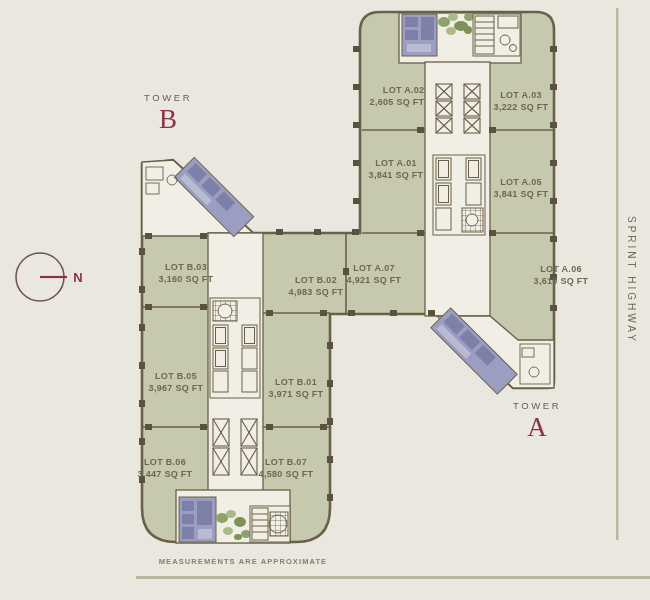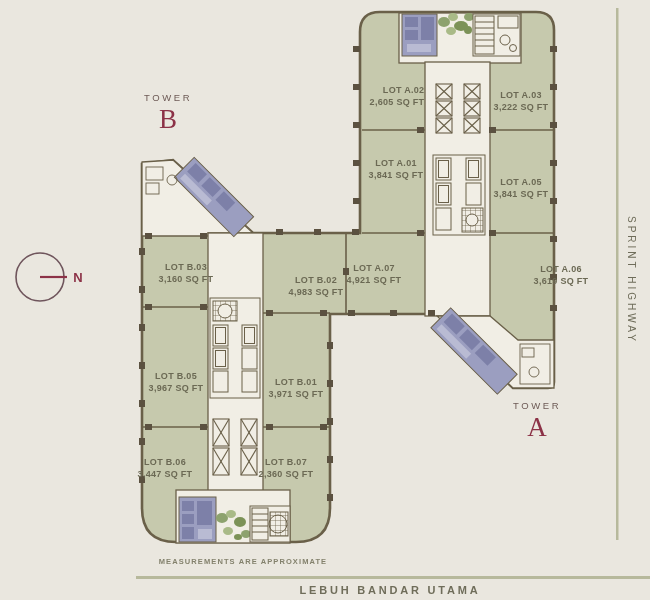--- a/index.html
+++ b/index.html
@@ -268,21 +268,20 @@
     </div>
 
     <div class="tower-block" style="left:537px;top:421px">
       <div class="tower-word">TOWER</div>
       <div class="tower-letter">A</div>
     </div>
 
     <div class="north-label" style="left:78px;top:277px">N</div>
 
     <div class="road-right">SPRINT HIGHWAY</div>
-    <div class="road-bottom">LEBUH BANDAR UTAMA</div>
     <div class="note">MEASUREMENTS ARE APPROXIMATE</div>
 
     <div id="lot-layer">
         <div class="lot-label" style="left: 397px; top: 96px; text-align: right;">
           <div>LOT A.02</div>
           <div>2,605 SQ FT</div>
         </div>
         <div class="lot-label" style="left: 521px; top: 101px;">
           <div>LOT A.03</div>
           <div>3,222 SQ FT</div>
@@ -318,17 +317,17 @@
         <div class="lot-label" style="left: 296px; top: 382px; margin-top: 6px;">
           <div>LOT B.01</div>
           <div>3,971 SQ FT</div>
         </div>
         <div class="lot-label" style="left: 165px; top: 468px;">
           <div>LOT B.06</div>
           <div>3,447 SQ FT</div>
         </div>
         <div class="lot-label" style="left: 286px; top: 468px;">
           <div>LOT B.07</div>
-          <div>2,360 SQ FT</div>
+          <div>4,580 SQ FT</div>
         </div>
       </div>
   </div>
 </div>
 
 </body></html>

